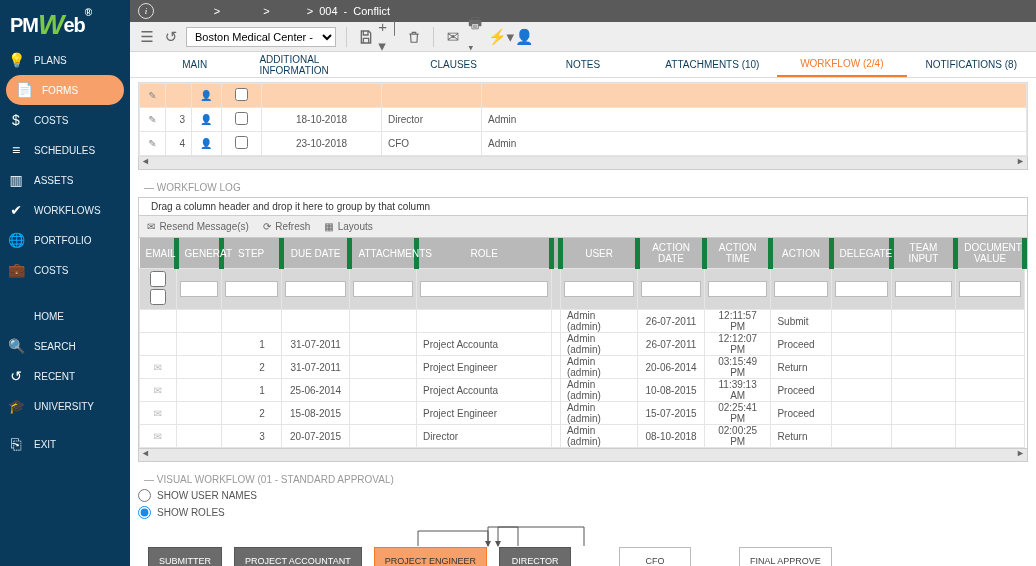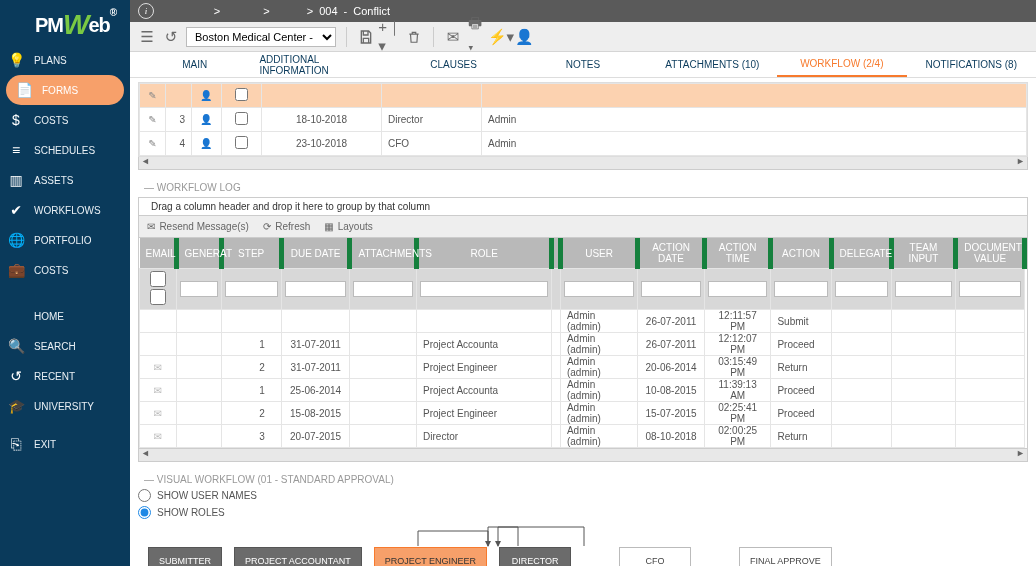--- a/index.html
+++ b/index.html
@@ -2,21 +2,21 @@
 <html><head>
 <meta charset="utf-8">
 <style>
 * { box-sizing: border-box; margin: 0; padding: 0; }
 body { font-family: Arial, Helvetica, sans-serif; font-size: 11px; color: #333; background: #fff; width: 1036px; height: 566px; overflow: hidden; }
 .app { display: flex; height: 100%; }
 
 
 .sidebar { width: 130px; background: #0a3a5b; color: #fff; display: flex; flex-direction: column; font-size: 11px; }
 .logo { height: 45px; display: flex; align-items: center; padding: 0 10px; }
-.logo-text { font-size: 20px; font-weight: bold; letter-spacing: -1px; margin-left: 25px; }
+.logo-text { font-size: 20px; font-weight: bold; letter-spacing: -1px; }
 .logo-text .w { color: #7ac943; font-style: italic; font-size: 28px; display: inline-block; transform: translateY(2px); font-weight: bold; }
 .logo-text .r { font-size: 10px; vertical-align: top; }
 .nav { list-style: none; }
 .nav li { display: flex; align-items: center; height: 30px; padding: 0 8px; gap: 10px; cursor: pointer; }
 .nav li.active { background: #f7a06a; border-radius: 15px; margin: 0 6px; padding: 0 10px; }
 .nav li .icon { width: 16px; text-align: center; font-size: 14px; color: #fff; flex-shrink: 0; }
 .nav li .label { font-size: 10px; color: #eaf0f5; }
 .nav li.active .label { color: #fff; }
 .nav .sep { height: 8px; }
 .avatar { width: 18px; height: 18px; border-radius: 50%; background: radial-gradient(circle at 40% 35%, #b96, #543); }

